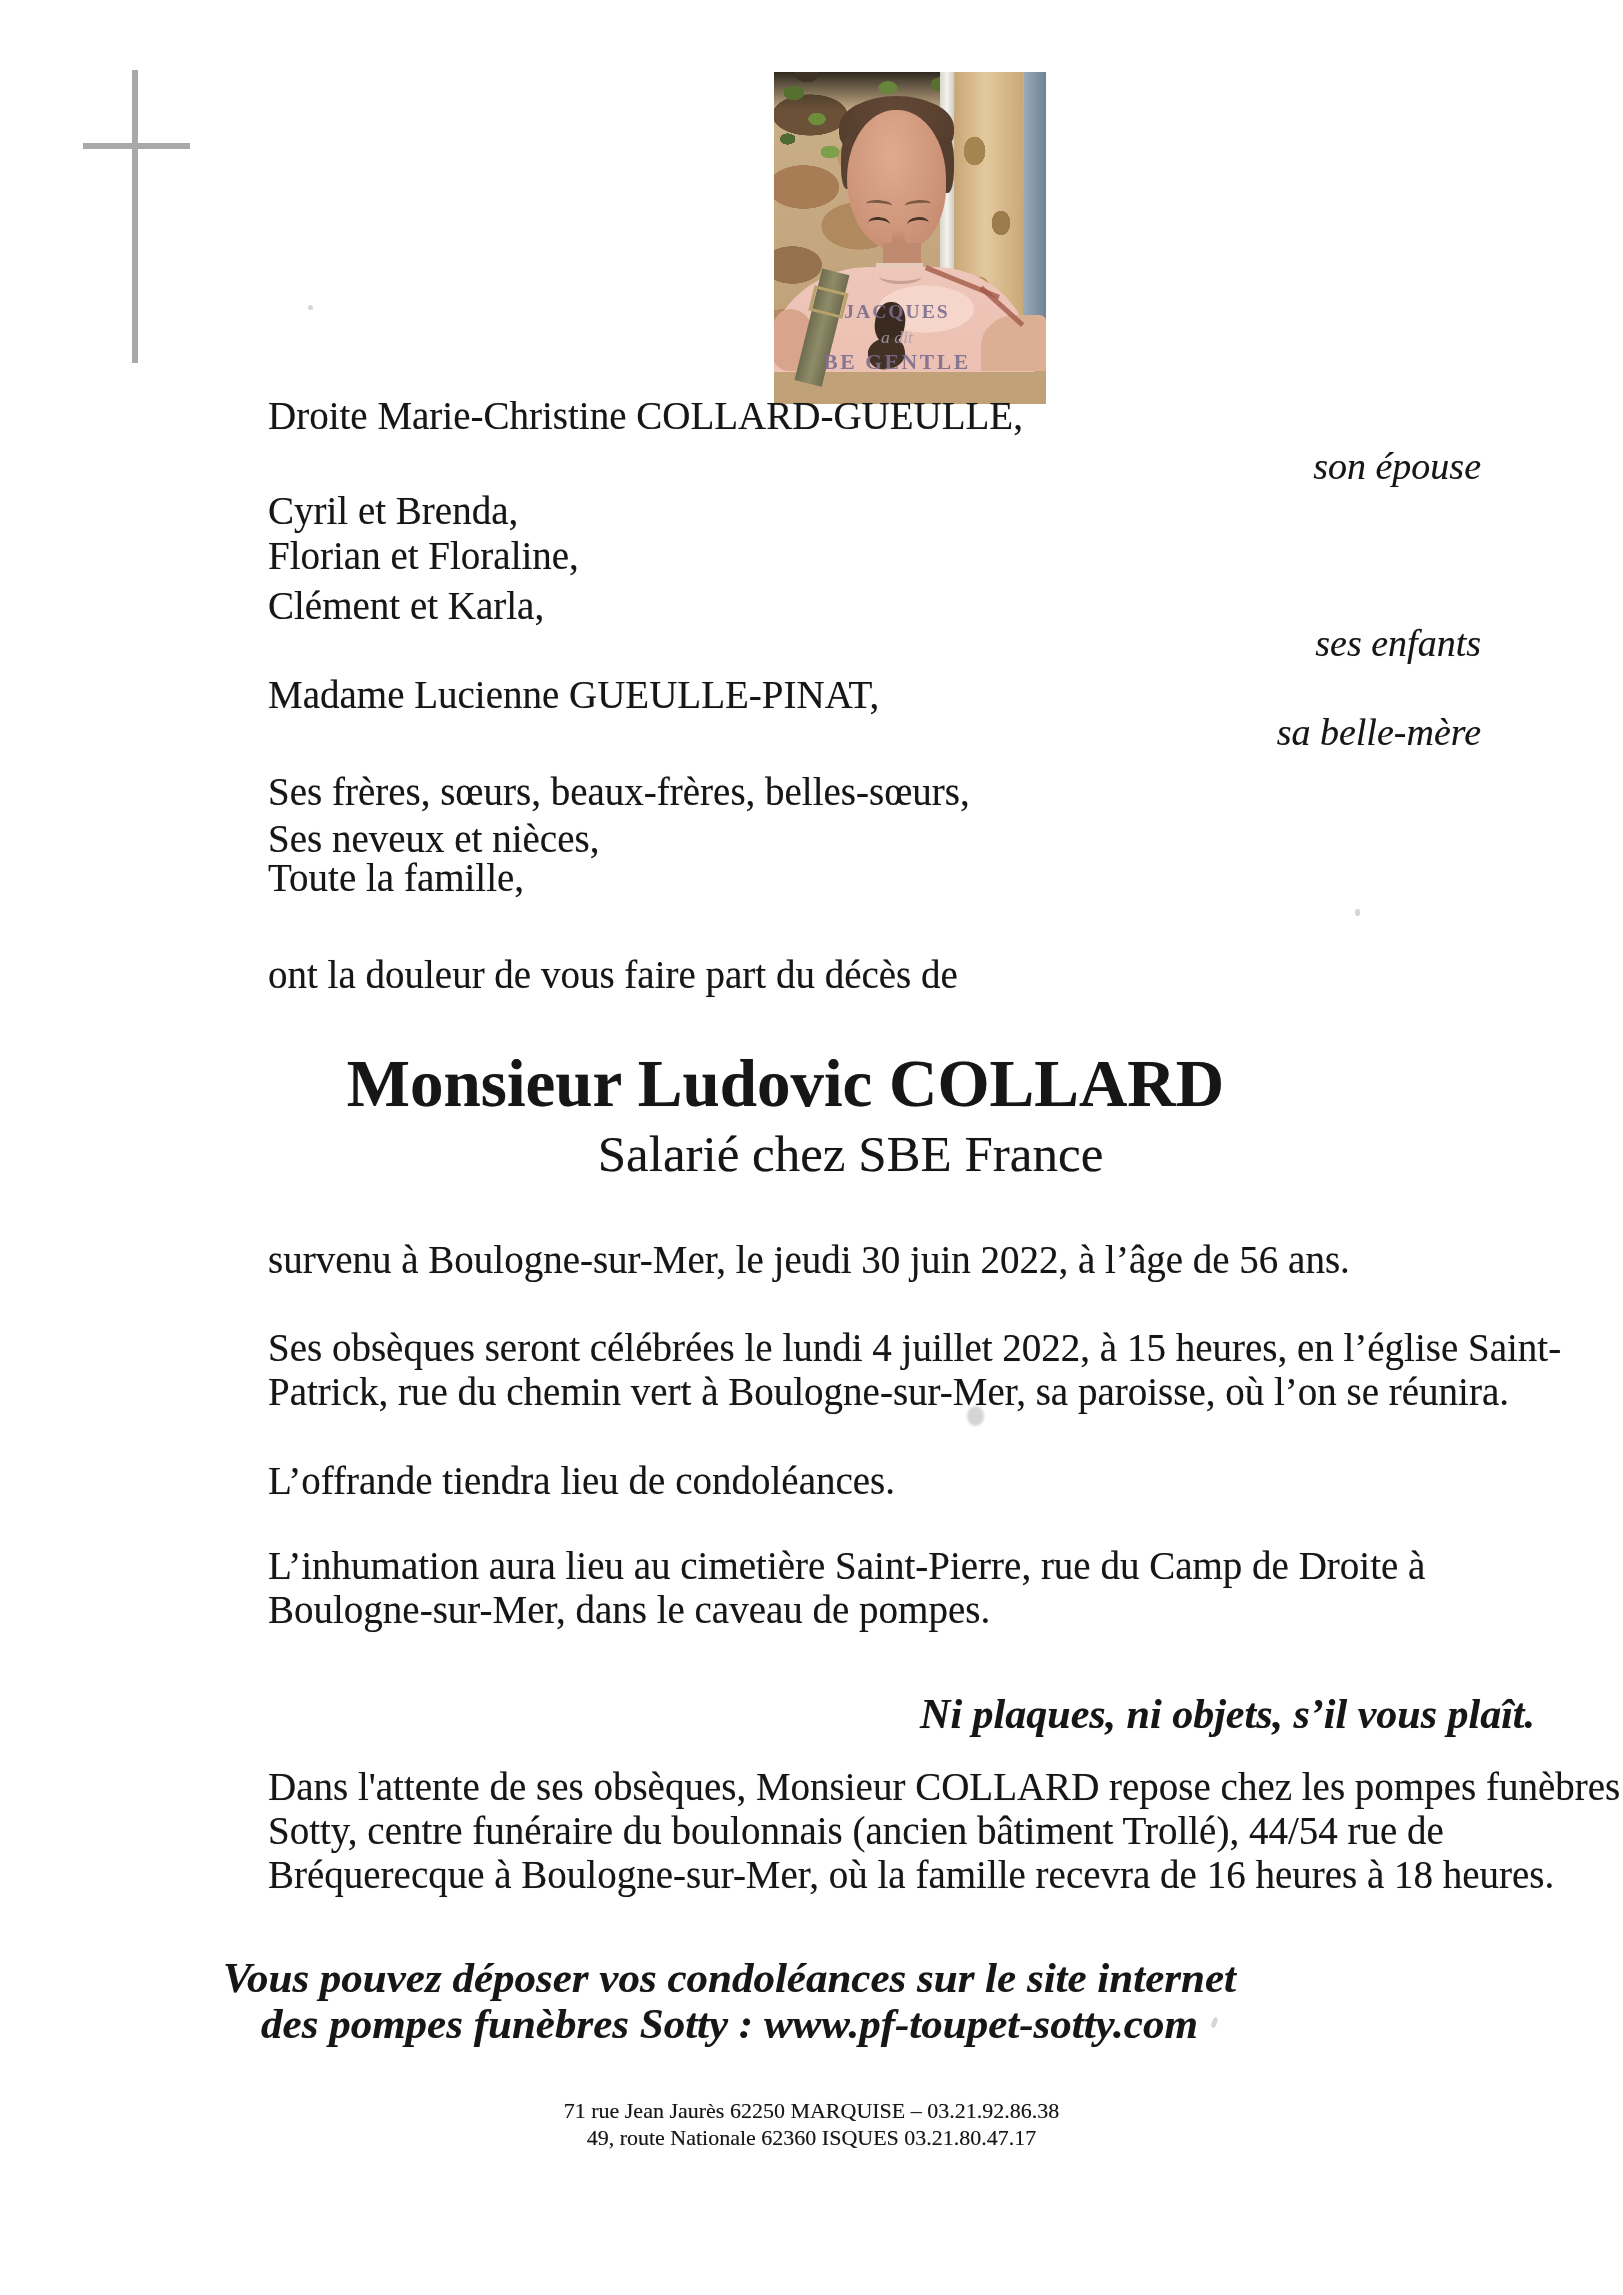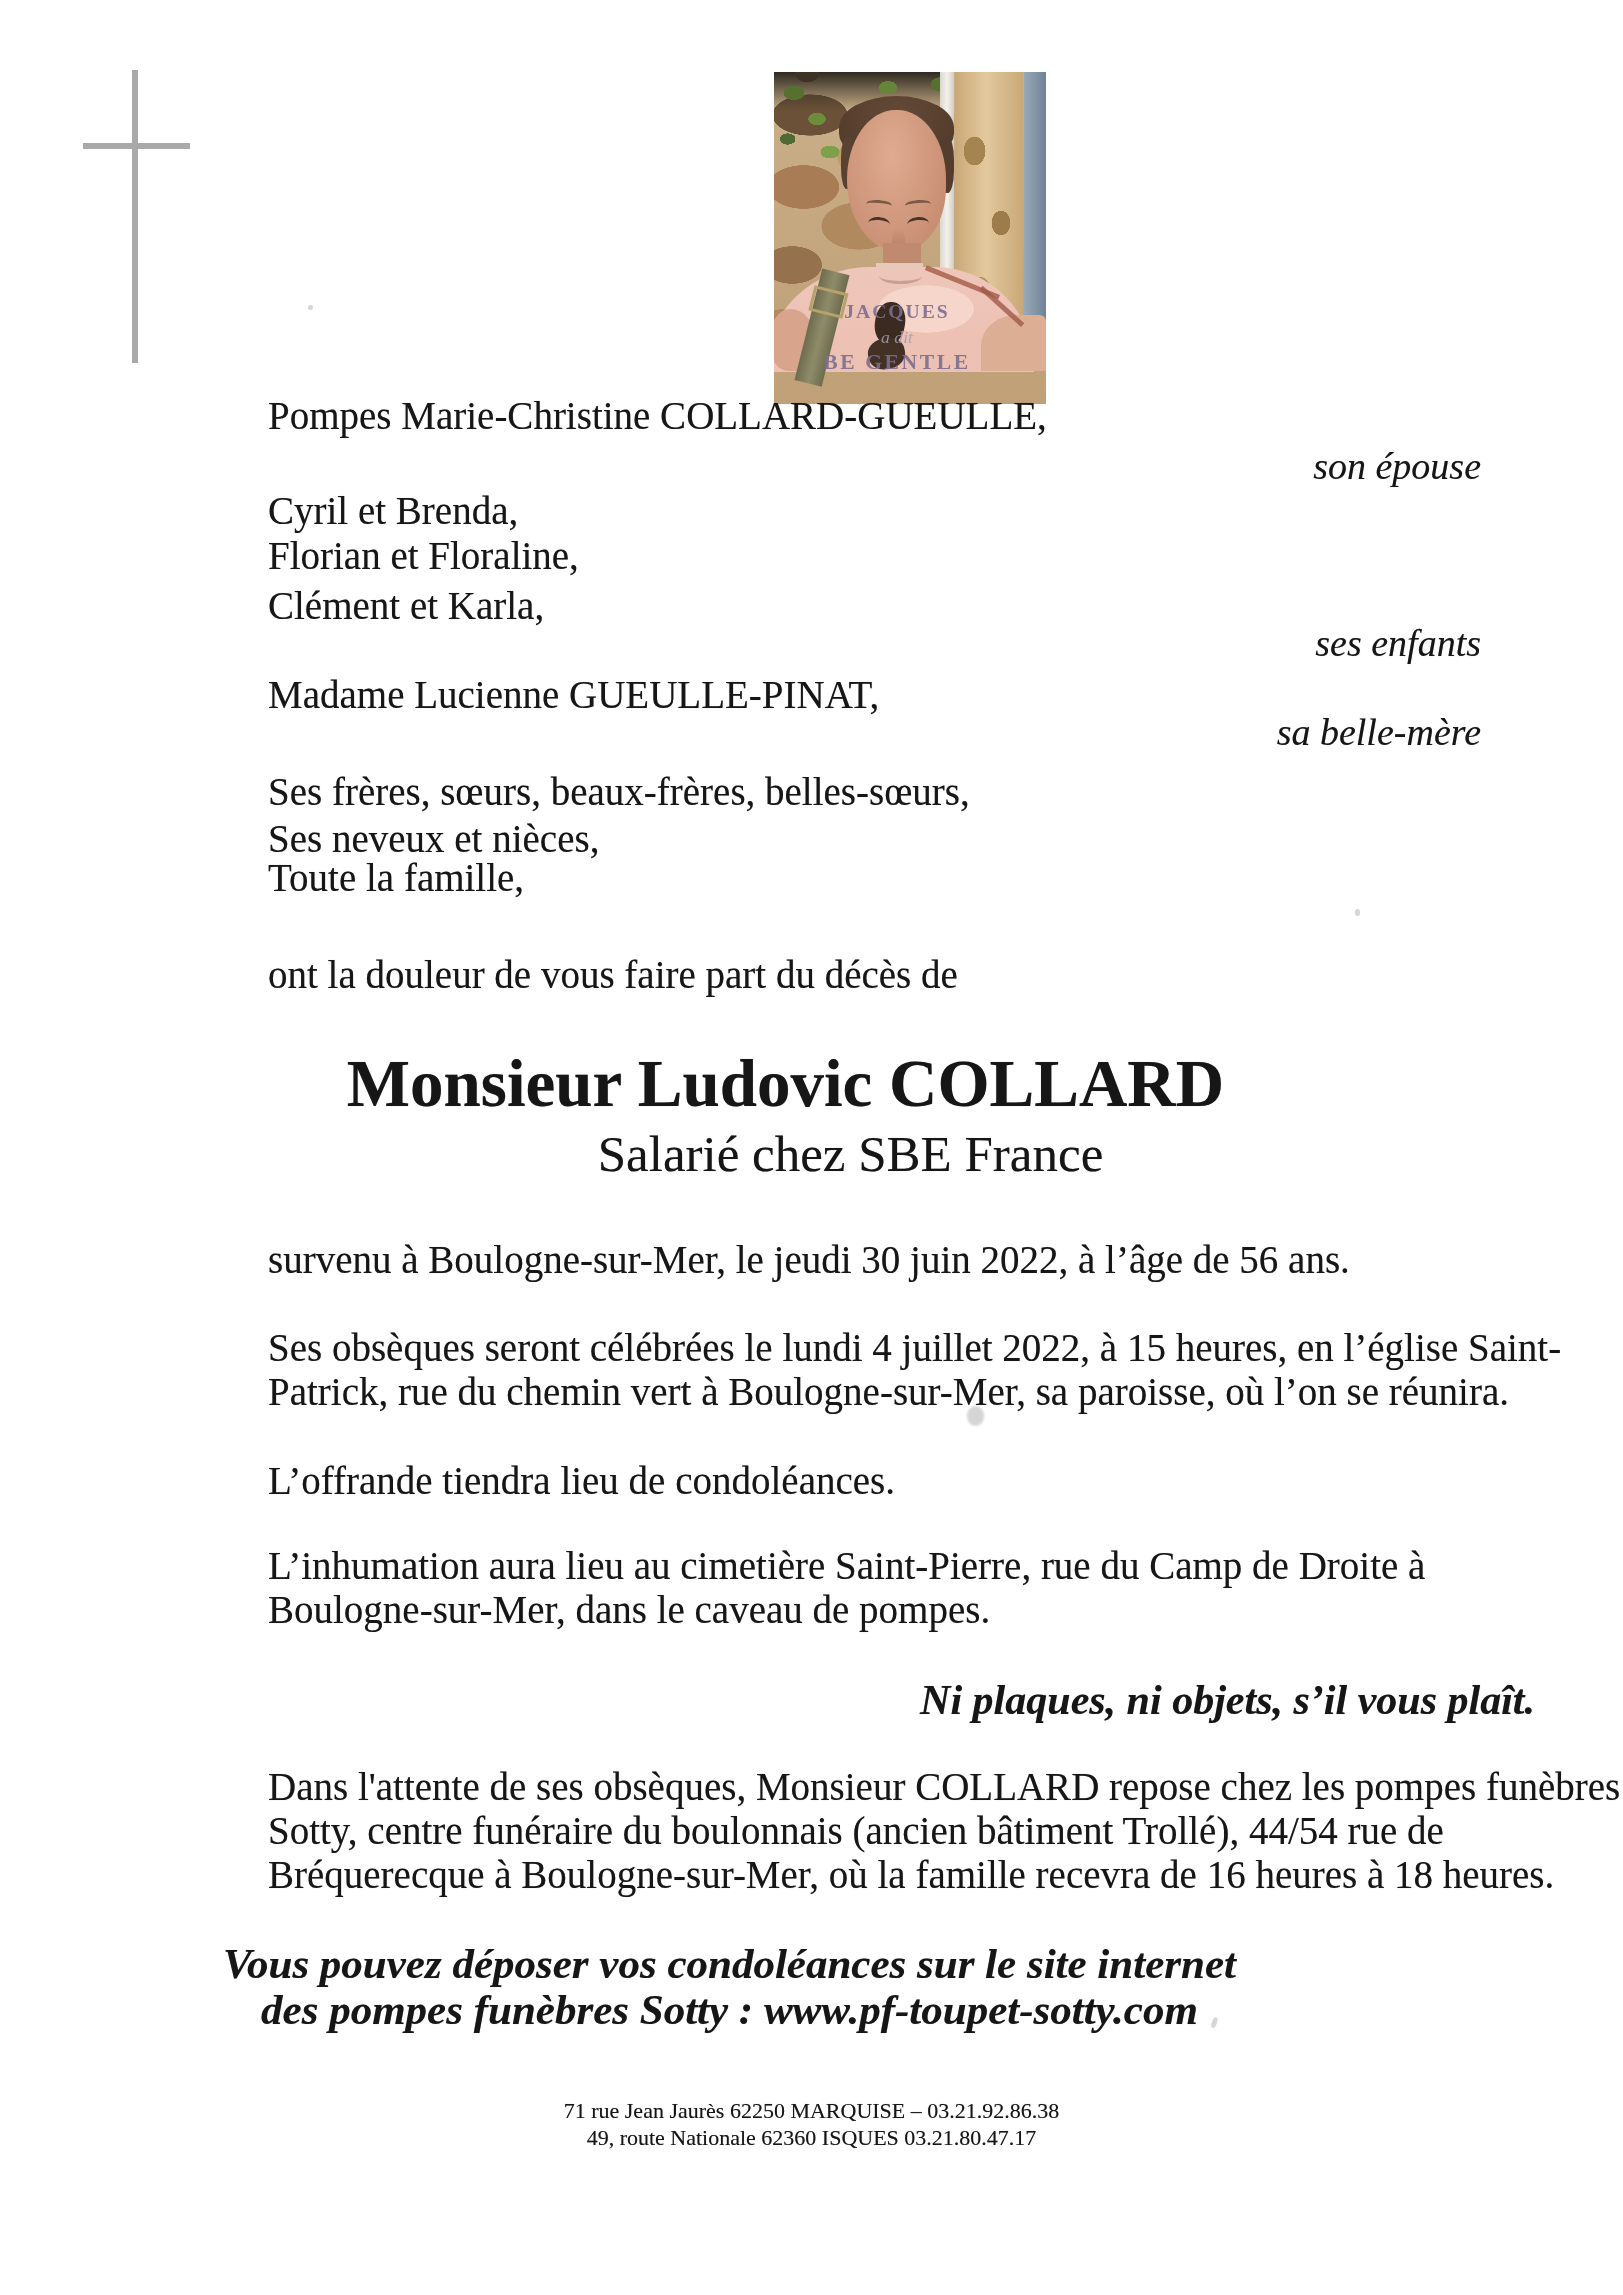--- a/index.html
+++ b/index.html
@@ -7,21 +7,21 @@
     width:1623px;height:2295px;position:relative;background:#ffffff;
     font-family:"Liberation Serif","DejaVu Serif",serif;color:#161616;
     overflow:hidden;
   }
   .ink{text-shadow:0 0 0.7px rgba(20,20,20,.45);}
   .line{position:absolute;left:268px;font-size:39px;white-space:nowrap;}
   .role{position:absolute;right:142px;font-size:38px;font-style:italic;white-space:nowrap;text-align:center;}
   .ctr{position:absolute;left:0;width:1623px;text-align:center;white-space:nowrap;}
   .title{font-size:67px;font-weight:700;transform:translateX(-26px);}
   .subtitle{font-size:51px;transform:translateX(39px);}
-  .boldit{font-weight:700;font-style:italic;}
+  .boldit{font-weight:700;font-style:italic;margin-top:14px;}
   .footer{position:absolute;left:0;width:1623px;top:2097px;text-align:center;
           font-size:22px;line-height:27px;}
   
   .cross-v{position:absolute;left:132px;top:70px;width:5.9px;height:293px;background:#a9a9a9;}
   .cross-h{position:absolute;left:83px;top:143px;width:107px;height:5.9px;background:#a9a9a9;}
   
   .photo{position:absolute;left:774px;top:72px;width:272px;height:332px;overflow:hidden;
          background:linear-gradient(#c9ac84,#bfa077);}
   .photo *{position:absolute;}
   .wall{left:0;top:0;width:272px;height:297px;
@@ -132,21 +132,21 @@
   <div class="buckle"></div>
   <div class="cord1"></div>
   <div class="cord2"></div>
   <div class="lens1"></div>
   <div class="lens2"></div>
   <div class="shirt-t1">JACQUES</div>
   <div class="shirt-t2">a dit</div>
   <div class="shirt-t3">BE GENTLE</div>
 </div>
 
-<div class="line ink" style="top:393px">Pompes Marie-Christine COLLARD-GUEULLE,</div>
+<div class="line ink" style="top:393px">Droite Marie-Christine COLLARD-GUEULLE,</div>
 <div class="role ink" style="top:444px">son épouse</div>
 <div class="line ink" style="top:488px">Cyril et Brenda,</div>
 <div class="line ink" style="top:533px">Florian et Floraline,</div>
 <div class="line ink" style="top:583px">Clément et Karla,</div>
 <div class="role ink" style="top:621px">ses enfants</div>
 <div class="line ink" style="top:672px">Madame Lucienne GUEULLE-PINAT,</div>
 <div class="role ink" style="top:710px">sa belle-mère</div>
 <div class="line ink" style="top:769px">Ses frères, sœurs, beaux-frères, belles-sœurs,</div>
 <div class="line ink" style="top:816px">Ses neveux et nièces,</div>
 <div class="line ink" style="top:855px">Toute la famille,</div>

